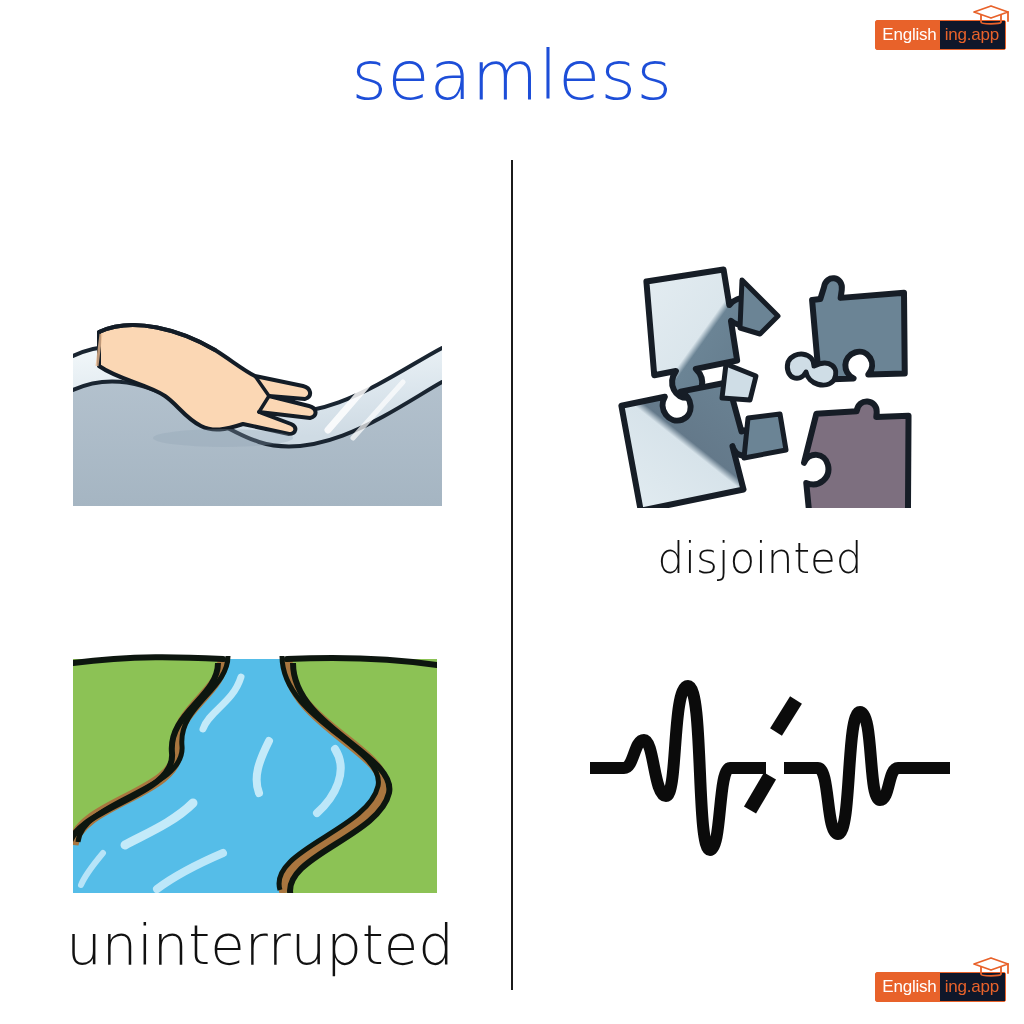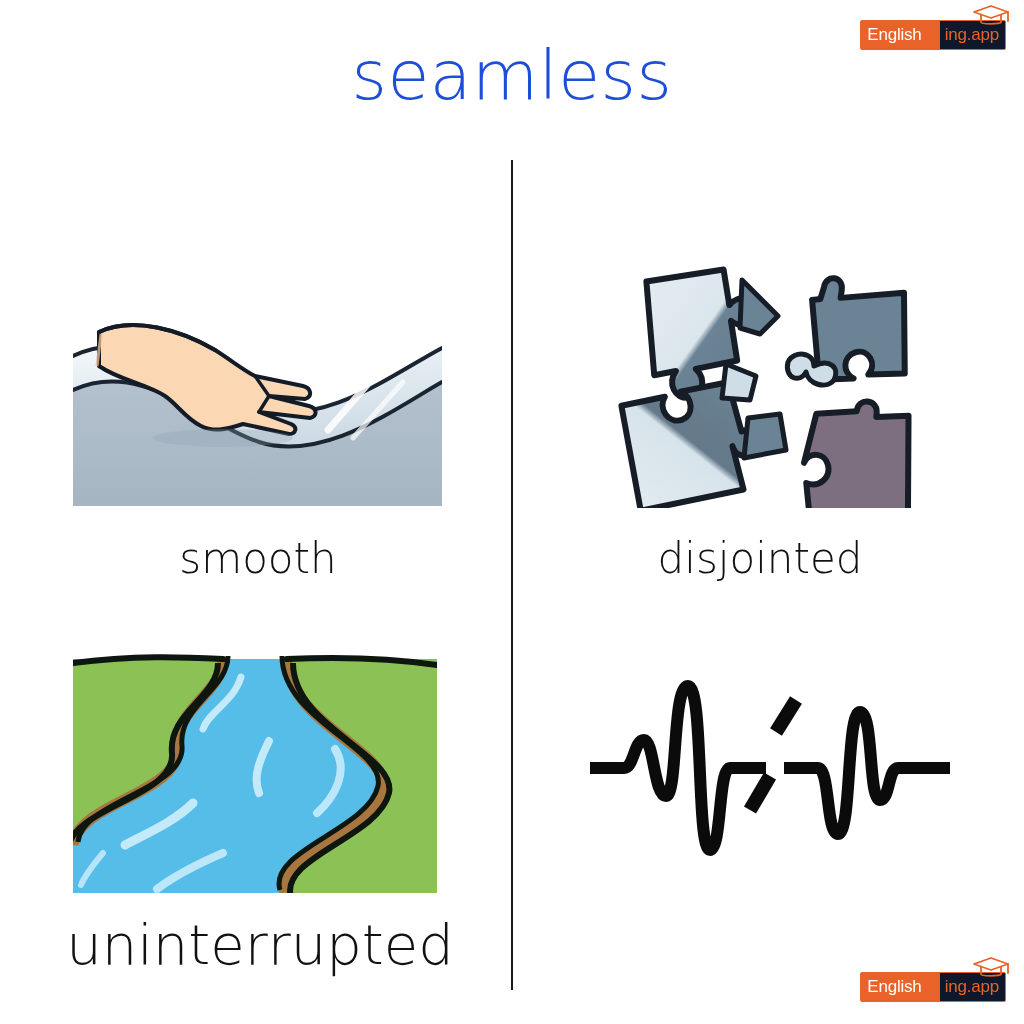--- a/index.html
+++ b/index.html
@@ -41,21 +41,21 @@
     overflow: visible;
     height: 28px;
   }
   .logo-part-a {
     background: #e8622a;
     color: #ffffff;
     font-family: "Liberation Sans", sans-serif;
     font-size: 17px;
     font-weight: 400;
     line-height: 28px;
-    padding: 0 18px 0 6px;
+    padding: 0 3px 0 6px;
     letter-spacing: -0.2px;
   }
   .logo-part-b {
     background: #0f172a;
     color: #e8622a;
     font-family: "Liberation Sans", sans-serif;
     font-size: 17px;
     font-weight: 400;
     line-height: 28px;
     padding: 0 6px 0 5px;
@@ -281,21 +281,20 @@
                  C300 132 298 100 308 100 L358 100"></path>
       </g>
 
       <g stroke="#0b0b0b" stroke-width="14" stroke-linecap="butt">
         <line x1="206" y1="32" x2="186" y2="64"></line>
         <line x1="180" y1="108" x2="160" y2="142"></line>
       </g>
     </svg>
   </div>
 
-  <div class="word-label lbl-smooth">smooth</div>
   <div class="word-label lbl-disjointed">disjointed</div>
   <div class="word-label lbl-uninterrupted">uninterrupted</div>
 
   <div class="logo logo-bottom">
     <div class="logo-box">
       <span class="logo-part-a">English</span>
       <span class="logo-part-b">ing.app</span>
       <svg class="logo-cap" viewBox="0 0 40 24">
         <path d="M3 8 L20 2 L37 8 L20 14 Z" fill="none" stroke="#e8622a" stroke-width="1.8" stroke-linejoin="round"></path>
         <path d="M10 11 L10 18 C10 20.5 30 20.5 30 18 L30 11" fill="none" stroke="#e8622a" stroke-width="1.8" stroke-linejoin="round"></path>

